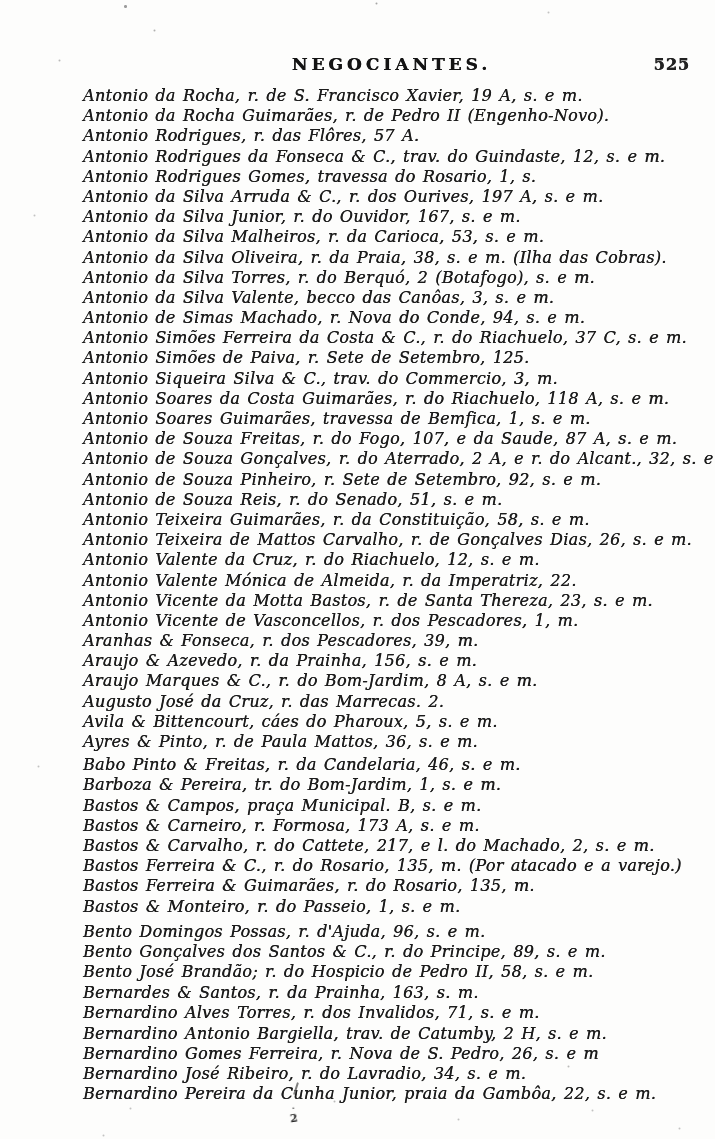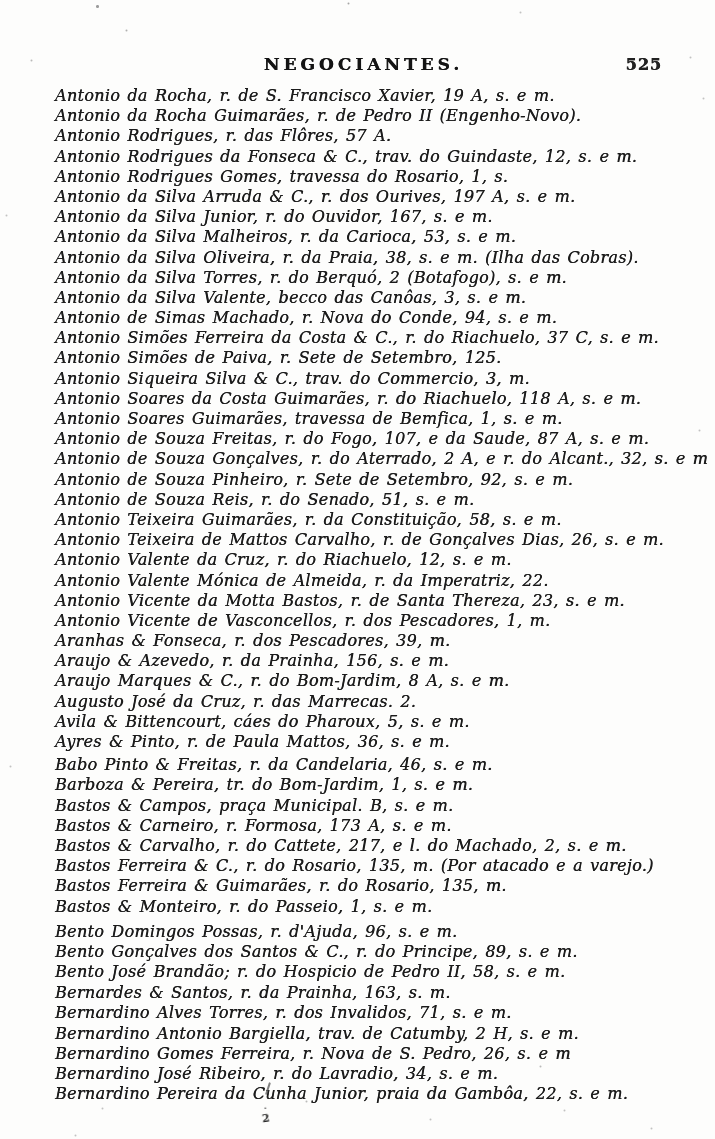--- a/index.html
+++ b/index.html
@@ -4,21 +4,21 @@
 <style>
   html,body{margin:0;padding:0;}
   body{
     width:715px;height:1139px;
     background:#fdfdfc;
     overflow:hidden;
     position:relative;
     font-family:"DejaVu Serif","Liberation Serif",serif;
     color:#1b1b1b;
   }
-  .sheet{position:absolute;inset:0;}
+  .sheet{position:absolute;inset:0;margin-left:28px;}
   
   .header{position:absolute;top:54px;left:0;width:715px;height:22px;}
   .title{
     position:absolute;left:50%;transform:translateX(-47%);
     font-size:17px;font-weight:bold;letter-spacing:4px;
     color:#141414;white-space:nowrap;
     text-shadow:0.3px 0 0 currentColor;
   }
   .pagenum{
     position:absolute;right:53px;top:1px;

